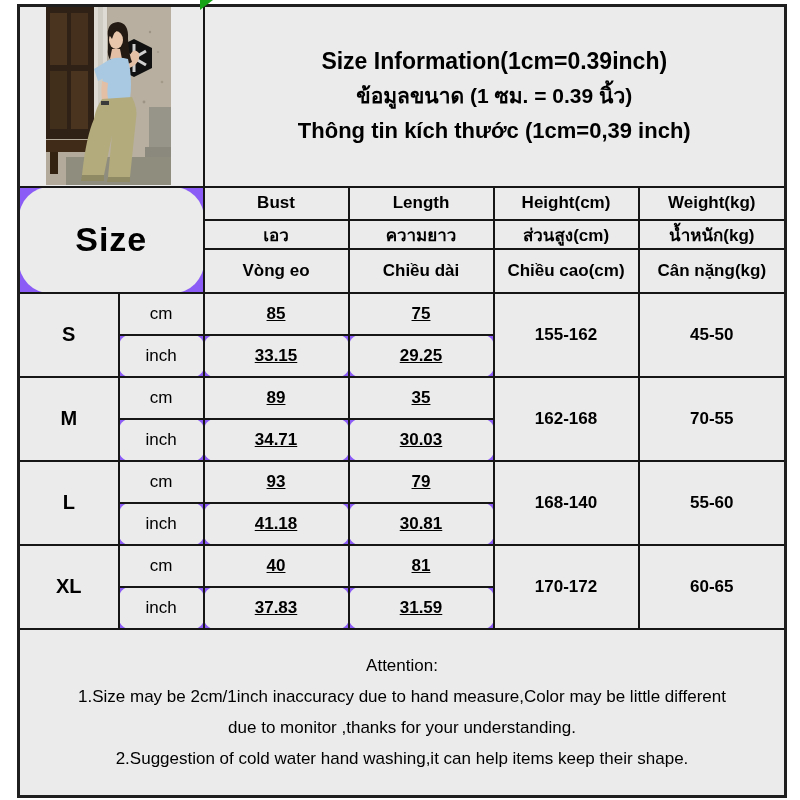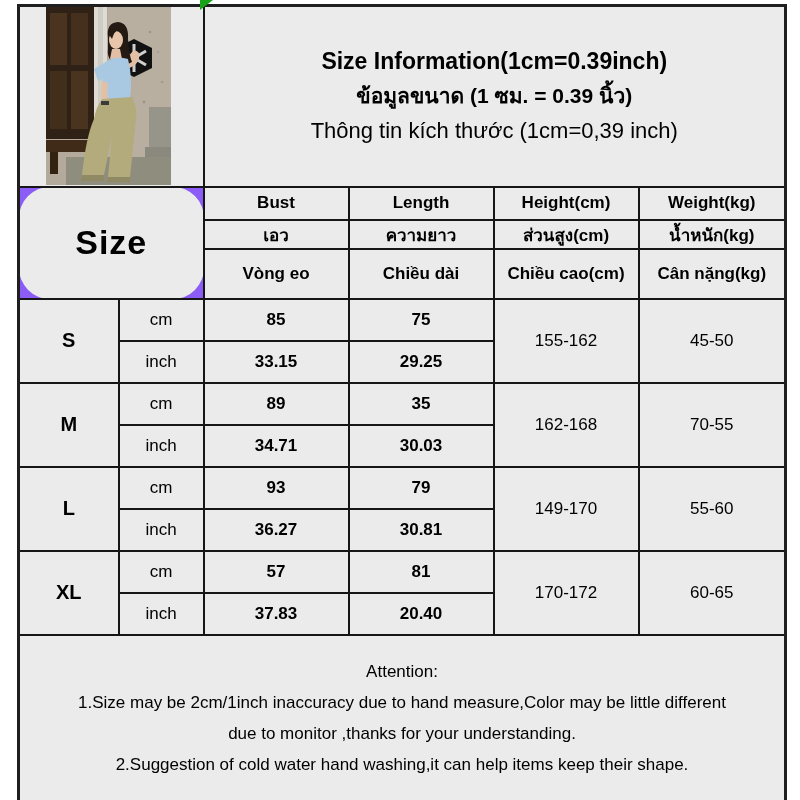--- a/index.html
+++ b/index.html
@@ -13,35 +13,35 @@
     border-collapse:collapse;table-layout:fixed;
     width:767px;height:792px;
     border:3px solid #1f1f1f;background:#8b5cf6;
   }
   table.sheet td{
     border:2px solid #161616;
     background:#ebebeb;
     text-align:center;vertical-align:middle;
     padding:0;overflow:hidden;
   }
-  td.w{background:#ffffff;}
+  td.w{background:#ffffff;border-radius:11px;}
   
   td.photo-cell{vertical-align:top;text-align:left;}
   td.photo-cell svg{display:block;margin-left:26px;}
   .title-en{font-weight:bold;font-size:23px;line-height:35px;}
   .title-th{font-weight:bold;font-size:21px;line-height:34px;}
-  .title-vi{font-weight:normal;font-size:22px;line-height:35px;}
+  .title-vi{font-weight:bold;font-size:22px;line-height:35px;}
   
   td.size-big{font-size:34px;font-weight:bold;letter-spacing:1px;border-radius:31px;}
   td.hdr{font-weight:bold;font-size:17px;}
   
   td.size-label{font-weight:bold;font-size:20px;}
   td.unit{font-weight:normal;font-size:17px;}
-  td.val{font-weight:bold;font-size:17px;}
-  td.range{font-weight:normal;font-size:17px;}
+  td.val{font-weight:bold;font-size:17px;text-decoration:underline;}
+  td.range{font-weight:bold;font-size:17px;}
   
   td.attention{
     background:#ffffff;text-align:left;vertical-align:top;
     padding:4px 2px 0 3px;
     margin-top:43px;
   }
   .att-line{
     font-size:17px;font-weight:normal;line-height:31px;
     white-space:nowrap;
   }
@@ -145,21 +145,21 @@
     <td class="hdr">Length</td>
     <td class="hdr">Height(cm)</td>
     <td class="hdr">Weight(kg)</td>
   </tr>
   <tr style="height:15px">
     <td class="hdr">เอว</td>
     <td class="hdr">ความยาว</td>
     <td class="hdr">ส่วนสูง(cm)</td>
     <td class="hdr">น้ำหนัก(kg)</td>
   </tr>
-  <tr style="height:50px">
+  <tr style="height:44px">
     <td class="hdr">Vòng eo</td>
     <td class="hdr">Chiều dài</td>
     <td class="hdr">Chiều cao(cm)</td>
     <td class="hdr">Cân nặng(kg)</td>
   </tr>
 
   <tr style="height:42px">
     <td rowspan="2" class="size-label">S</td>
     <td class="unit">cm</td>
     <td class="val">85</td>
@@ -185,41 +185,41 @@
     <td class="unit w">inch</td>
     <td class="val w">34.71</td>
     <td class="val w">30.03</td>
   </tr>
 
   <tr style="height:42px">
     <td rowspan="2" class="size-label">L</td>
     <td class="unit">cm</td>
     <td class="val">93</td>
     <td class="val">79</td>
-    <td rowspan="2" class="range">149-170</td>
+    <td rowspan="2" class="range">168-140</td>
     <td rowspan="2" class="range">55-60</td>
   </tr>
   <tr style="height:42px">
     <td class="unit w">inch</td>
-    <td class="val w">36.27</td>
+    <td class="val w">41.18</td>
     <td class="val w">30.81</td>
   </tr>
 
   <tr style="height:42px">
     <td rowspan="2" class="size-label">XL</td>
     <td class="unit">cm</td>
-    <td class="val">57</td>
+    <td class="val">40</td>
     <td class="val">81</td>
     <td rowspan="2" class="range">170-172</td>
     <td rowspan="2" class="range">60-65</td>
   </tr>
   <tr style="height:42px">
     <td class="unit w">inch</td>
     <td class="val w">37.83</td>
-    <td class="val w">20.40</td>
+    <td class="val w">31.59</td>
   </tr>
 
   <tr style="height:168px">
     <td colspan="6" class="attention">
       <div class="att-line">Attention:</div>
       <div class="att-line">1.Size may be 2cm/1inch inaccuracy due to hand measure,Color may be little different</div>
       <div class="att-line">due to monitor ,thanks for your understanding.</div>
       <div class="att-line">2.Suggestion of cold water hand washing,it can help items keep their shape.</div>
     </td>
   </tr>

